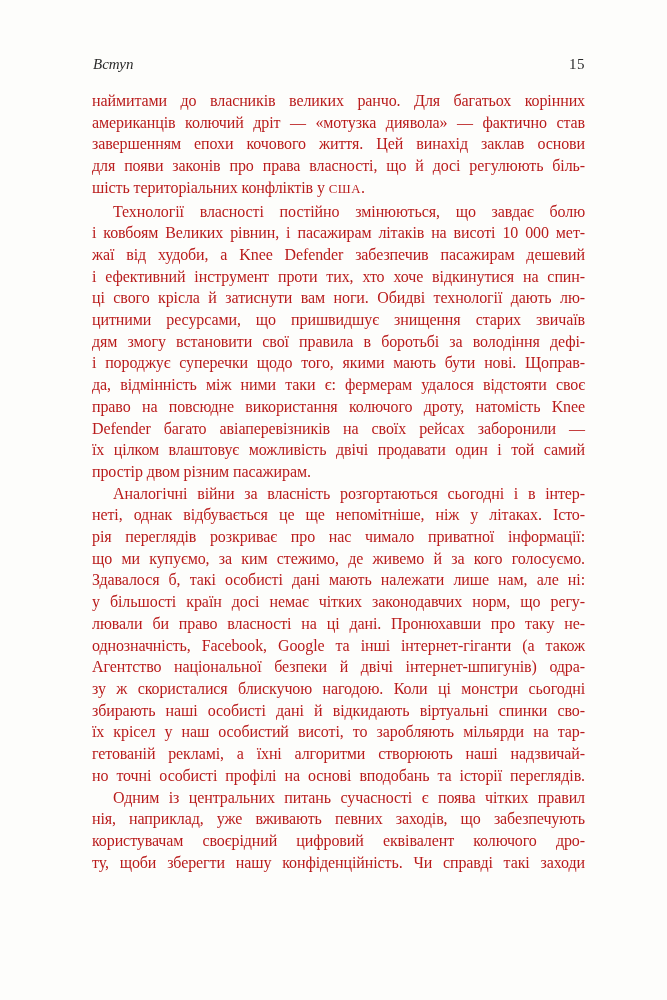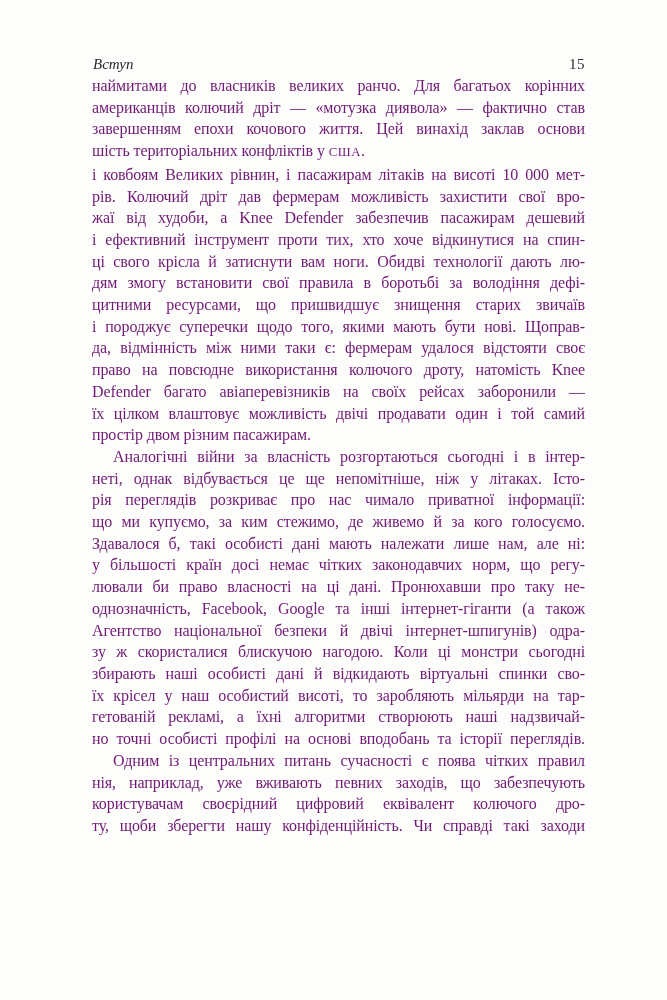--- a/index.html
+++ b/index.html
@@ -29,26 +29,26 @@
   }
   .head-title {
     font-style: italic;
   }
   .page-num {
     letter-spacing: 0.5px;
   }
   .body-text {
     position: absolute;
     left: 92px;
-    top: 75px;
+    top: 90px;
     width: 493px;
     font-size: 16px;
     line-height: 21.7px;
     letter-spacing: -0.1px;
-    color: #701a75;
+    color: #b91c1c;
   }
   .para { margin: 0; padding: 0; }
   .line {
     display: block;
     text-align: justify;
     text-align-last: justify;
     text-justify: inter-word;
     white-space: nowrap;
   }
   .line.end {
@@ -71,31 +71,32 @@
     <span class="head-title">Вступ</span>
     <span class="page-num">15</span>
   </header>
 
   <section class="body-text">
 
     <div class="para">
       <div class="line">наймитами до власників великих ранчо. Для багатьох корінних</div>
       <div class="line">американців колючий дріт — «мотузка диявола» — фактично став</div>
       <div class="line">завершенням епохи кочового життя. Цей винахід заклав основи</div>
+      <div class="line">для появи законів про права власності, що й досі регулюють біль-</div>
       <div class="line end"><span>шість територіальних конфліктів у </span><span class="sc">США</span><span>.</span></div>
     </div>
 
     <div class="para">
+      <div class="line first">Технології власності постійно змінюються, що завдає болю</div>
       <div class="line">і ковбоям Великих рівнин, і пасажирам літаків на висоті 10 000 мет-</div>
-      <div class="line">рів. Колючий дріт дав фермерам можливість захистити свої вро-</div>
       <div class="line">жаї від худоби, а Knee Defender забезпечив пасажирам дешевий</div>
       <div class="line">і ефективний інструмент проти тих, хто хоче відкинутися на спин-</div>
       <div class="line">ці свого крісла й затиснути вам ноги. Обидві технології дають лю-</div>
+      <div class="line">цитними ресурсами, що пришвидшує знищення старих звичаїв</div>
       <div class="line">дям змогу встановити свої правила в боротьбі за володіння дефі-</div>
-      <div class="line">цитними ресурсами, що пришвидшує знищення старих звичаїв</div>
       <div class="line">і породжує суперечки щодо того, якими мають бути нові. Щоправ-</div>
       <div class="line">да, відмінність між ними таки є: фермерам удалося відстояти своє</div>
       <div class="line">право на повсюдне використання колючого дроту, натомість Knee</div>
       <div class="line">Defender багато авіаперевізників на своїх рейсах заборонили —</div>
       <div class="line">їх цілком влаштовує можливість двічі продавати один і той самий</div>
       <div class="line end">простір двом різним пасажирам.</div>
     </div>
 
     <div class="para">
       <div class="line first">Аналогічні війни за власність розгортаються сьогодні і в інтер-</div>

